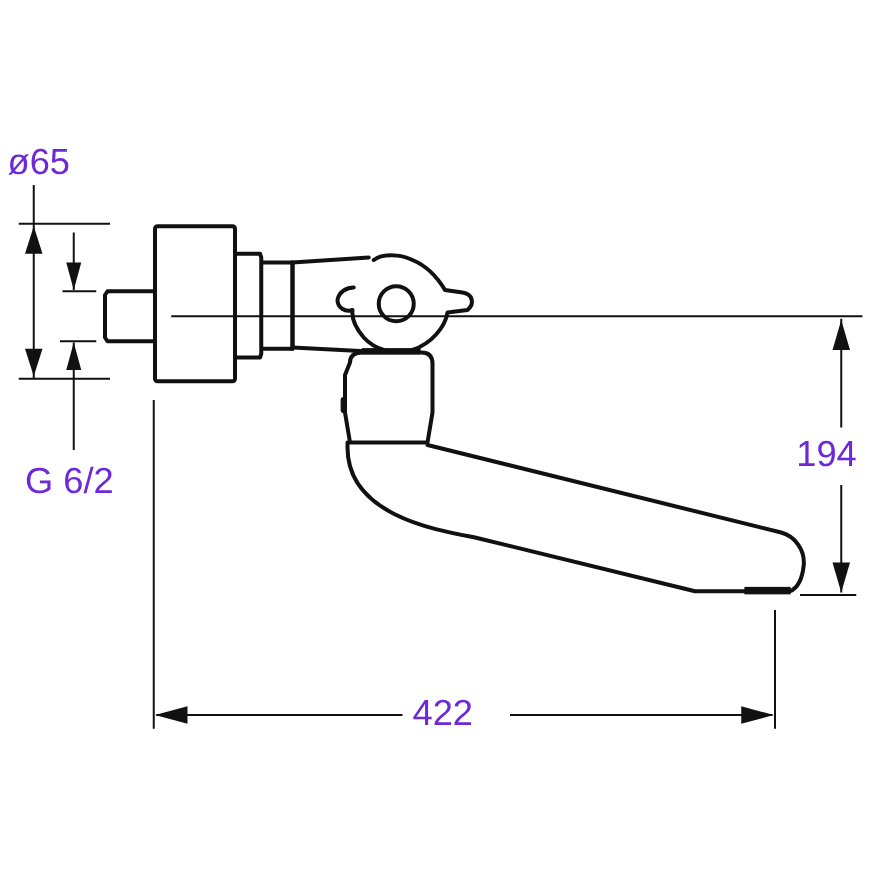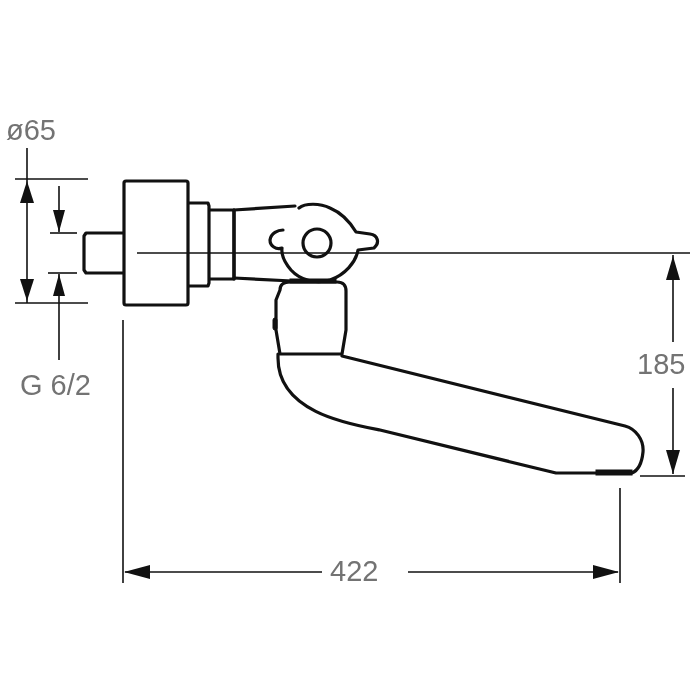--- a/index.html
+++ b/index.html
@@ -1,18 +1,18 @@
 <!DOCTYPE html>
 <html><head>
   <meta charset="utf-8">
   <style>
     html, body { margin: 0; padding: 0; background: #ffffff; }
     body { width: 700px; height: 700px; position: relative; overflow: hidden; }
     #drawing { position: absolute; left: 0; top: 0; width: 700px; height: 700px; }
-    .dim-text { position: absolute; font-family: "Liberation Sans", sans-serif; color: #737373; font-size: 29px; line-height: 1; white-space: nowrap; }
+    .dim-text { position: absolute; font-family: "Liberation Sans", sans-serif; color: #6d28d9; font-size: 29px; line-height: 1; white-space: nowrap; }
     .outline { fill: none; stroke: #111; stroke-width: 3.2; stroke-linejoin: round; stroke-linecap: round; }
     .thin { fill: none; stroke: #111; stroke-width: 1.6; }
     .arrow { fill: #111; stroke: none; }
     .solid { fill: #111; stroke: #111; stroke-width: 1; }
   </style>
 </head>
 <body>
 
 <svg id="drawing" viewBox="0 0 700 700" xmlns="http://www.w3.org/2000/svg">
 
@@ -69,14 +69,14 @@
     <line class="thin" x1="620" y1="488" x2="620" y2="583"></line>
     <line class="thin" x1="125" y1="572" x2="322" y2="572"></line>
     <line class="thin" x1="408" y1="572" x2="618" y2="572"></line>
     <polygon class="arrow" points="124,572 150,565 150,579"></polygon>
     <polygon class="arrow" points="619,572 593,565 593,579"></polygon>
   </g>
 </svg>
 
 <div class="dim-text" style="left:6px; top:116px;">ø65</div>
 <div class="dim-text" style="left:20px; top:371px;">G 6/2</div>
-<div class="dim-text" style="left:637px; top:350px;">185</div>
+<div class="dim-text" style="left:637px; top:350px;">194</div>
 <div class="dim-text" style="left:330px; top:557px;">422</div>
 
 </body></html>

